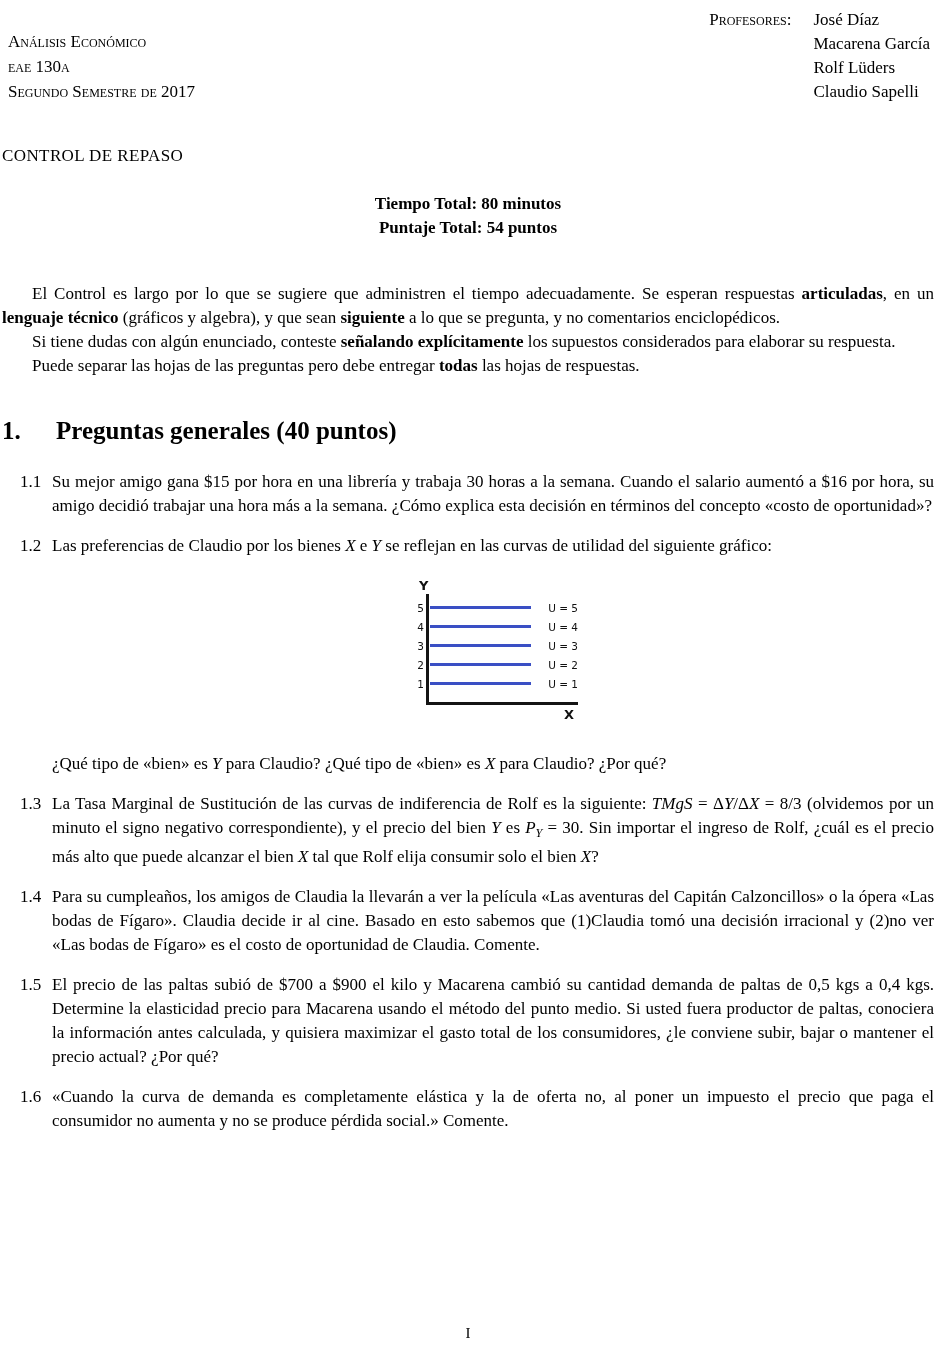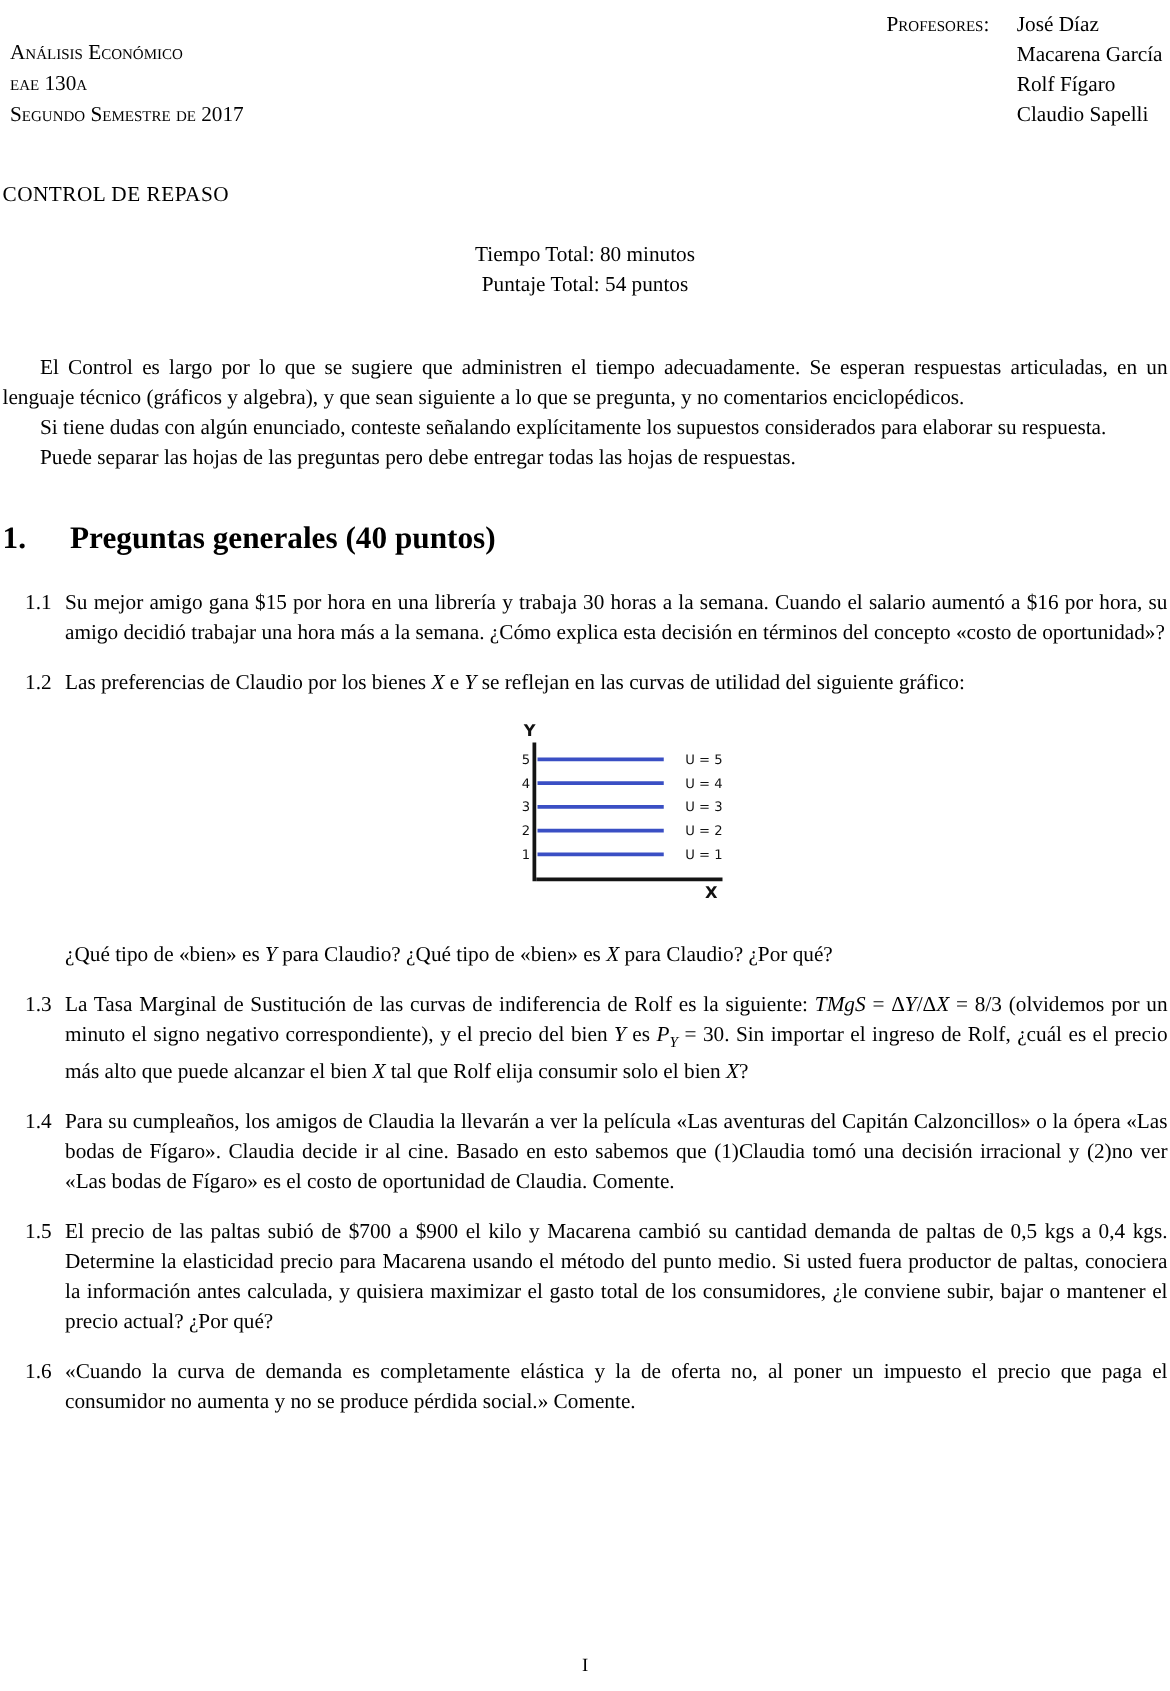--- a/index.html
+++ b/index.html
@@ -15,36 +15,36 @@
   
   .doc-header { display: flex; justify-content: space-between; align-items: flex-end; padding: 0 4px 0 6px; }
   .sc { font-variant: small-caps; }
   .course-block div { line-height: 25px; }
   .prof-block { display: flex; gap: 22px; }
   .prof-names div { line-height: 24px; }
 
   
   .title-block { text-align: left; margin-top: 40px; }
   .exam-title { letter-spacing: 0.4px; }
-  .subtitle-block { text-align: center; margin-top: 24px; }
+  .subtitle-block { text-align: center; margin-top: 24px; font-weight: bold; }
 
   
   .intro { margin-top: 42px; }
   .intro p { margin: 0; text-align: justify; text-indent: 30px; }
 
   
   .sec-head { display: flex; margin: 38px 0 24px 0; font-weight: bold; font-size: 25px; line-height: 30px; }
   .sec-num { width: 54px; flex: none; }
 
   
   .q { display: flex; margin-bottom: 16px; justify-content: flex-end; }
   .q-num { flex: 0 0 32px; margin-left: 18px; }
   .q-body { flex: 1; text-align: justify; }
 
-  .b { font-weight: normal; }
+  .b { font-weight: bold; }
   .i { font-style: italic; }
   .sub { vertical-align: sub; font-size: 0.72em; }
 
   
   .fig { width: 190px; margin: 20px auto 30px auto; font-family: "DejaVu Sans", sans-serif; color: #111; }
   .fig-ylab { font-weight: bold; font-size: 13px; line-height: 16px; margin-left: 21px; }
   .fig-body { margin-left: 28px; width: 152px; border-left: 3px solid #141414; }
   .fig-rows { padding: 4px 0 9px 0; }
   .fig-row { position: relative; height: 19px; display: flex; align-items: center; }
   .fig-tick { position: absolute; left: -17px; width: 12px; text-align: right; font-size: 10.5px; line-height: 12px; }
@@ -65,21 +65,21 @@
     <div class="course-block sc">
       <div>Análisis Económico</div>
       <div>eae 130a</div>
       <div>Segundo Semestre de 2017</div>
     </div>
     <div class="prof-block">
       <div class="sc">Profesores:</div>
       <div class="prof-names">
         <div>José Díaz</div>
         <div>Macarena García</div>
-        <div>Rolf Fígaro</div>
+        <div>Rolf Lüders</div>
         <div>Claudio Sapelli</div>
       </div>
     </div>
   </header>
 
   <div class="title-block">
     <div class="exam-title">CONTROL DE REPASO</div>
   </div>
   <div class="subtitle-block">
     <div>Tiempo Total: 80 minutos</div>

